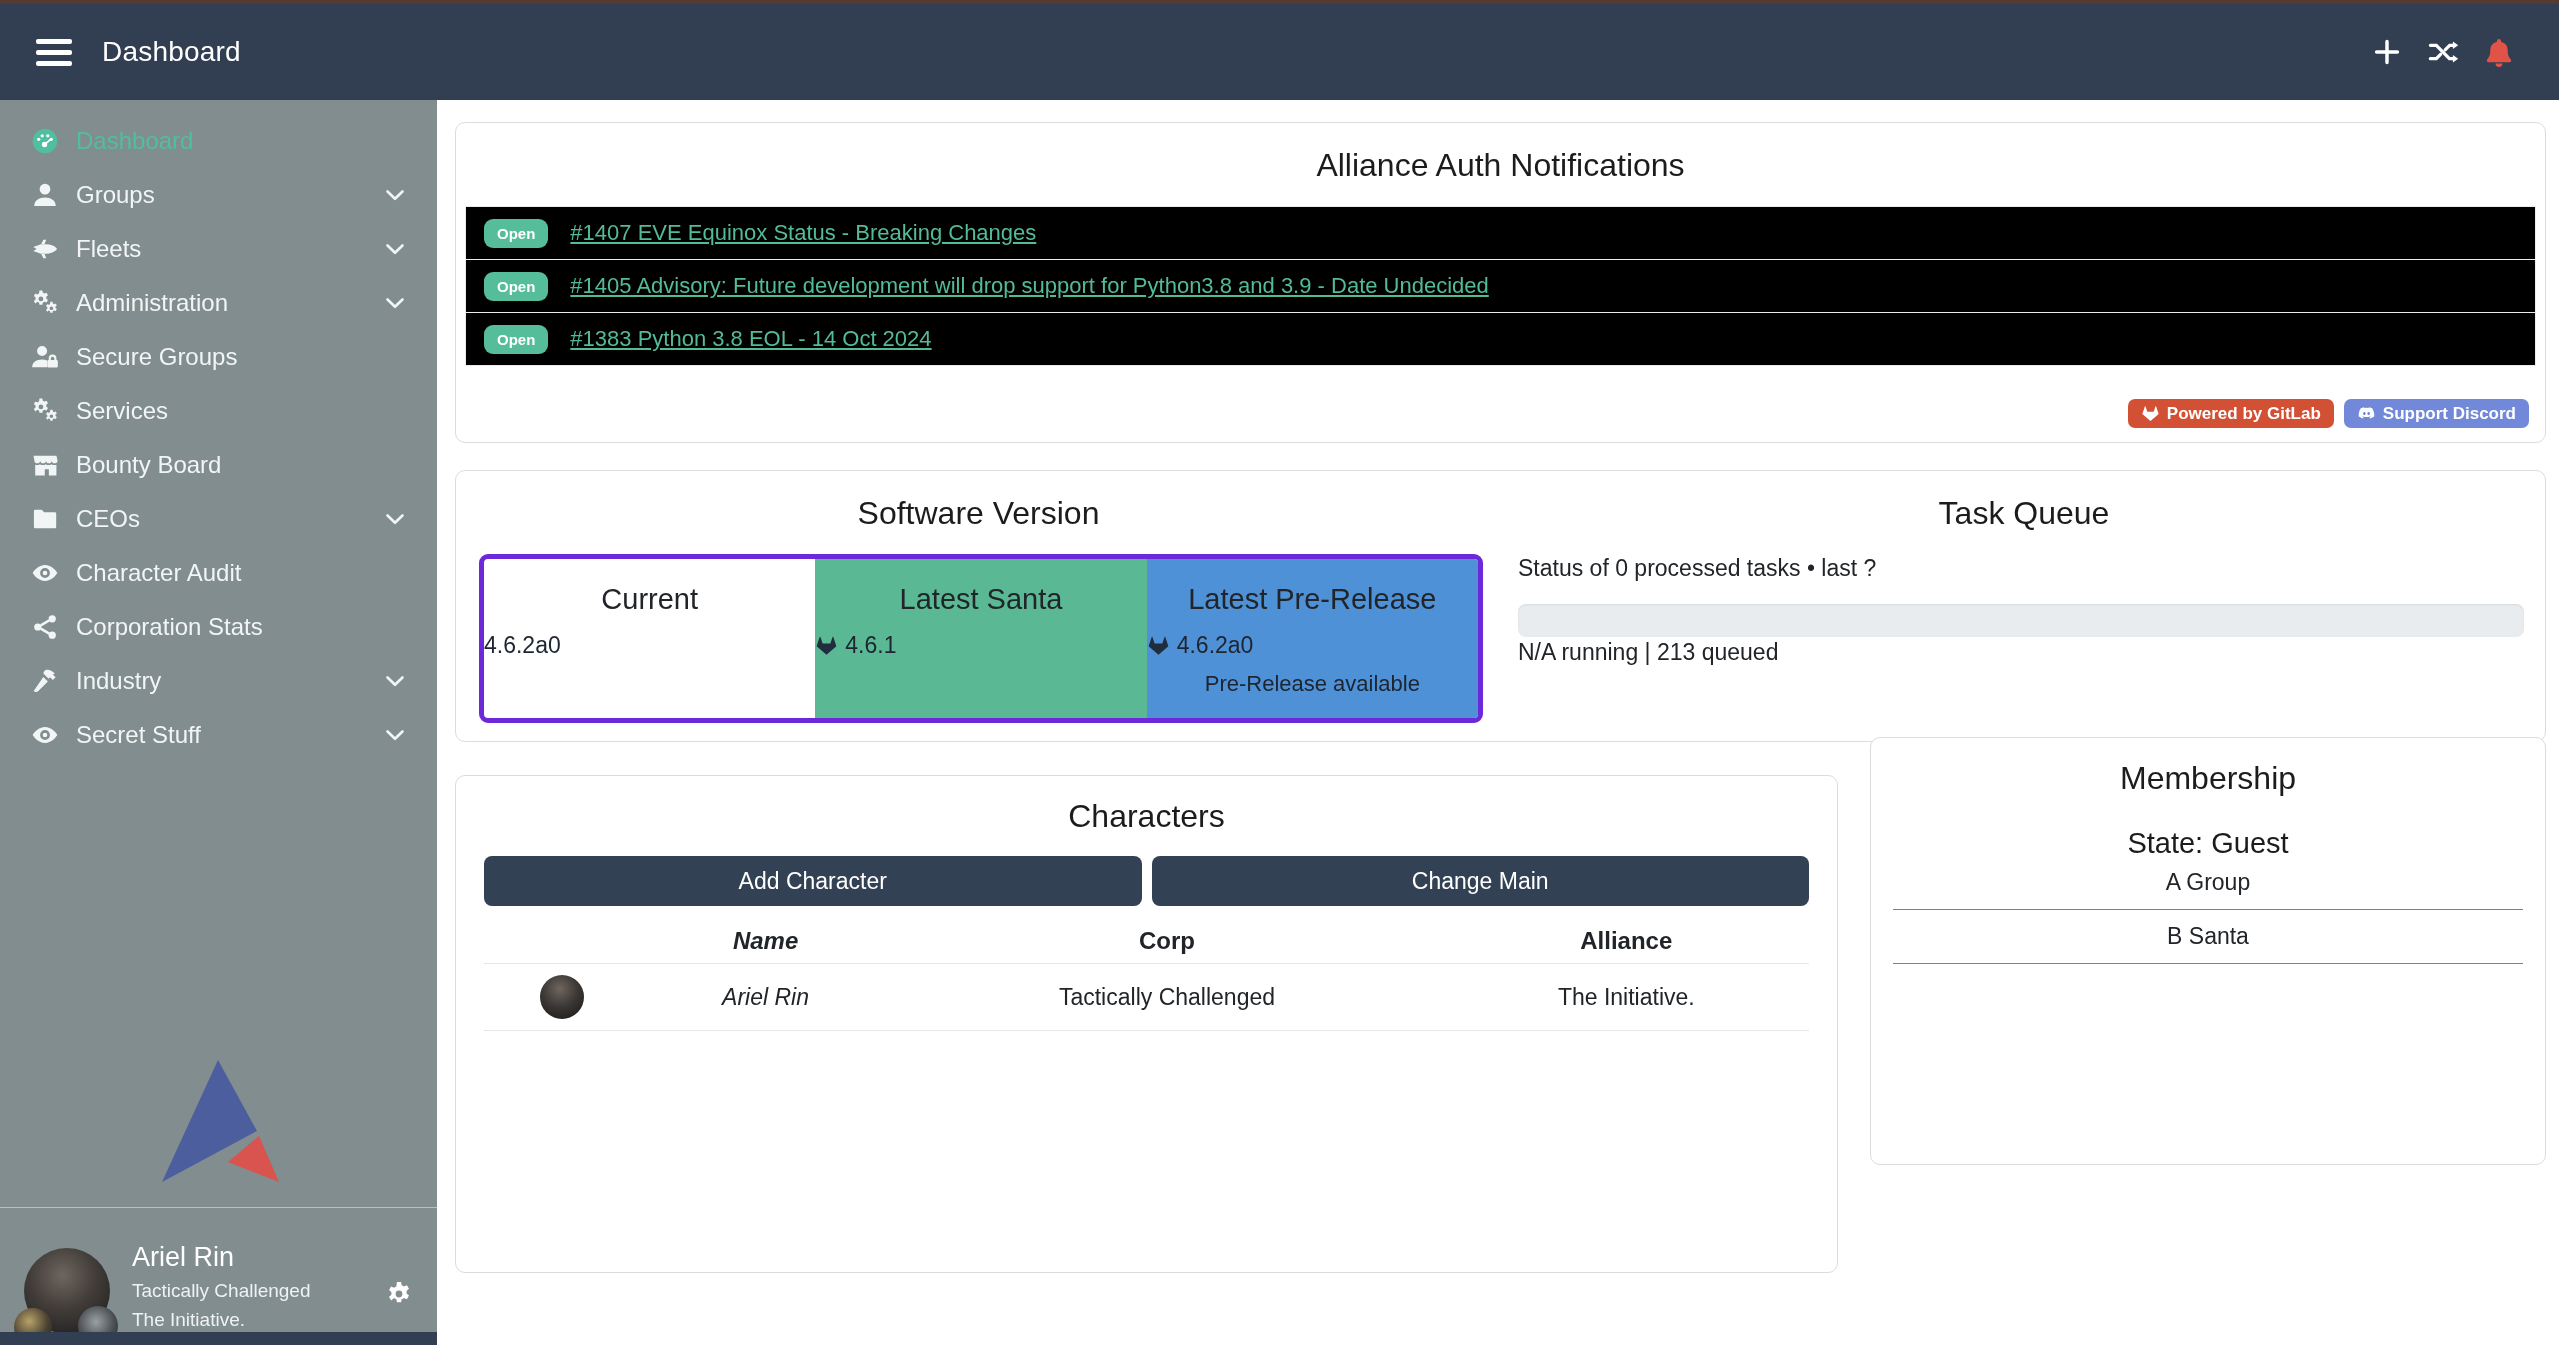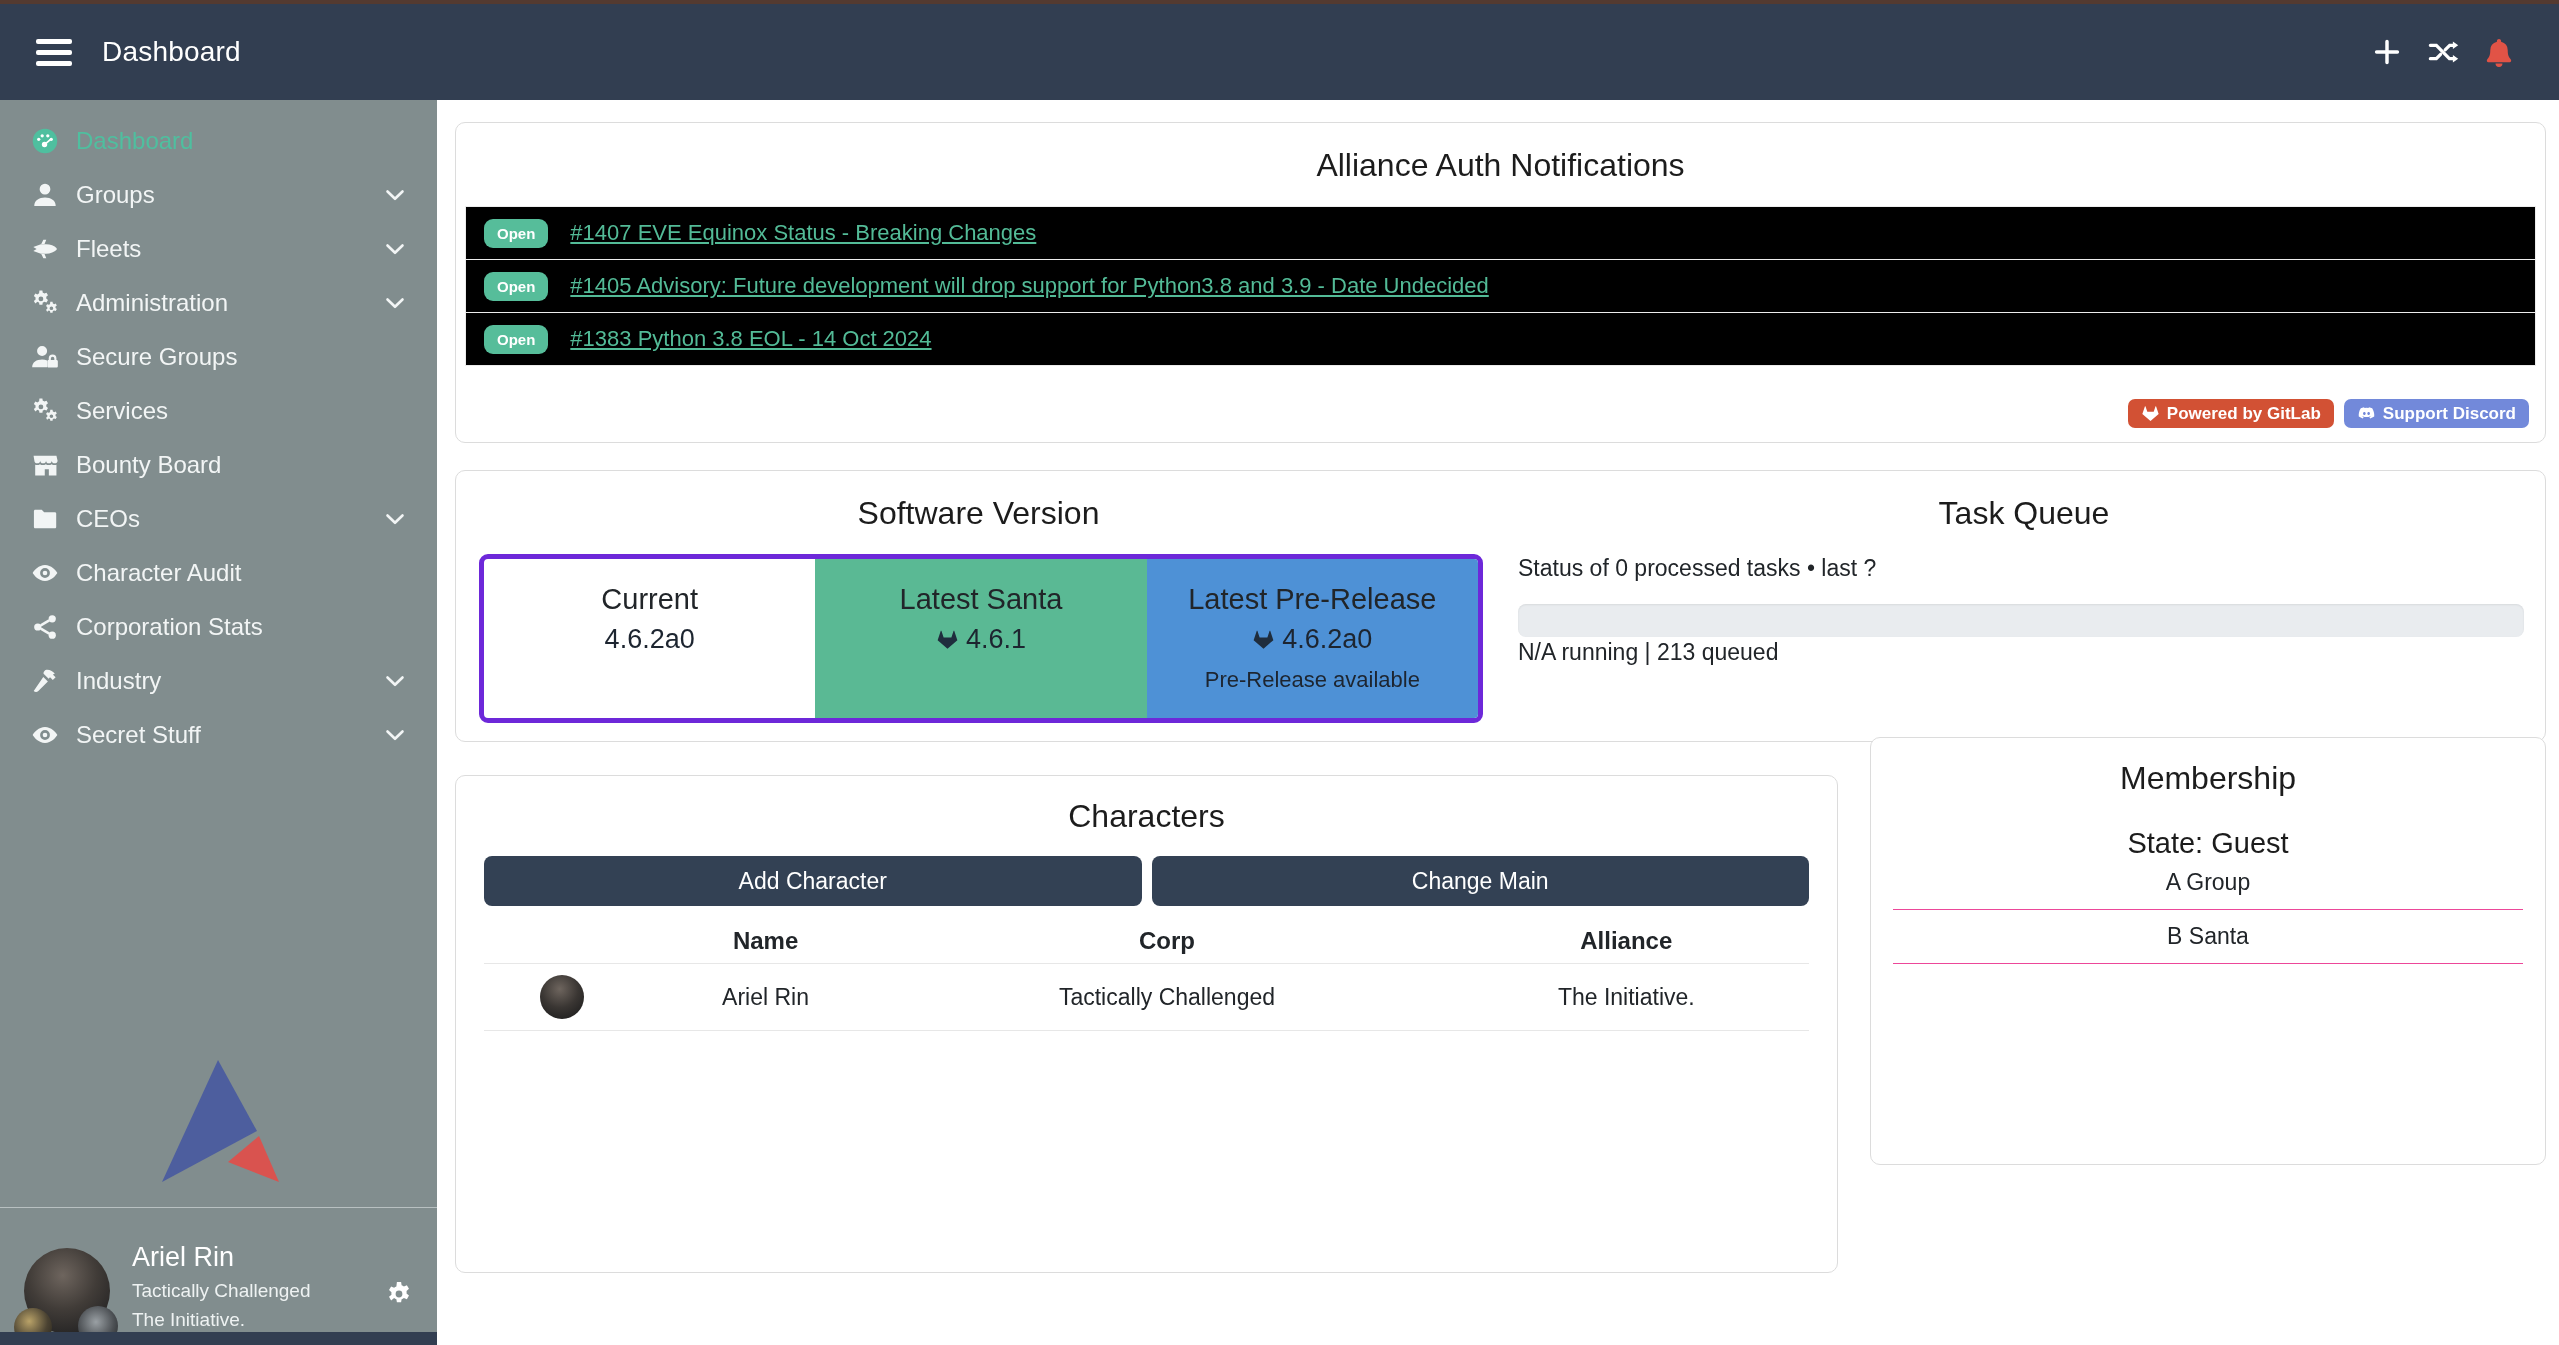--- a/index.html
+++ b/index.html
@@ -90,21 +90,21 @@
   
   .card-sw { left:455px; top:470px; width:2091px; height:272px; }
   .sw-title { position:absolute; left:0; width:1045px; top:24px; }
   .tq-title { position:absolute; left:1045px; width:1046px; top:24px; }
   .vtable {
     position:absolute; left:23px; top:83px; width:1004px; height:169px;
     display:flex; border:5px solid #6d28d9; border-radius:9px; overflow:hidden; background:#fff;
   }
   .vbox { flex:1; text-align:center; padding-top:24px; color:#1d2530; }
   .vbox .vhead { font-size:29px; font-weight:500; color:#212529; }
-  .vbox .vval { font-size:27px; margin-top:8px; display:flex; justify-content:center; align-items:center; gap:7px; }
+  .vbox .vval { font-size:23px; margin-top:16px; display:flex; align-items:center; gap:7px; }
   .vbox .vval svg { width:23px; height:23px; color:#1f2d3d; }
   .vbox .vnote { font-size:22px; margin-top:12px; }
   .vbox.stable { background:#5ab994; }
   .vbox.prerelease { background:#4e91d6; }
   .tq-status { position:absolute; left:1062px; top:84px; font-size:23px; color:#212529; }
   .tq-progress {
     position:absolute; left:1062px; top:133px; width:1006px; height:33px;
     background:#e9ecef; border-radius:8px; box-shadow:inset 0 1px 2px rgba(0,0,0,.08);
   }
   .tq-progress .fill { height:100%; width:0%; background:#4fbf9f; border-radius:8px; }
@@ -116,21 +116,21 @@
   .btn-row { position:absolute; left:28px; right:28px; top:80px; display:flex; gap:10px; }
   .dark-btn {
     flex:1; height:50px; background:#334154; border:none; border-radius:8px; color:#fff;
     font-size:23px; font-family:inherit; display:flex; align-items:center; justify-content:center; cursor:pointer;
   }
   .ctable { position:absolute; left:28px; right:28px; top:142px; }
   .crow { display:flex; align-items:center; }
   .crow.head { height:45px; font-weight:bold; font-size:24px; }
   .crow.data { height:68px; font-size:23px; border-top:1px solid #e7e7e7; border-bottom:1px solid #e7e7e7; }
   .c-av { width:157px; display:flex; justify-content:center; }
-  .c-name { width:250px; text-align:center; }
+  .c-name { width:250px; text-align:center;font-style:italic; }
   .c-corp { width:554px; text-align:center; }
   .c-alliance { width:366px; text-align:center; }
   .char-portrait {
     width:44px; height:44px; border-radius:50%;
     background:radial-gradient(circle at 45% 32%, #6e655e 0%, #3a3633 48%, #151617 100%);
   }
 
   
   .card-mem { left:1870px; top:737px; width:676px; height:428px; }
   .card-mem h2 { margin-top:22px; }

